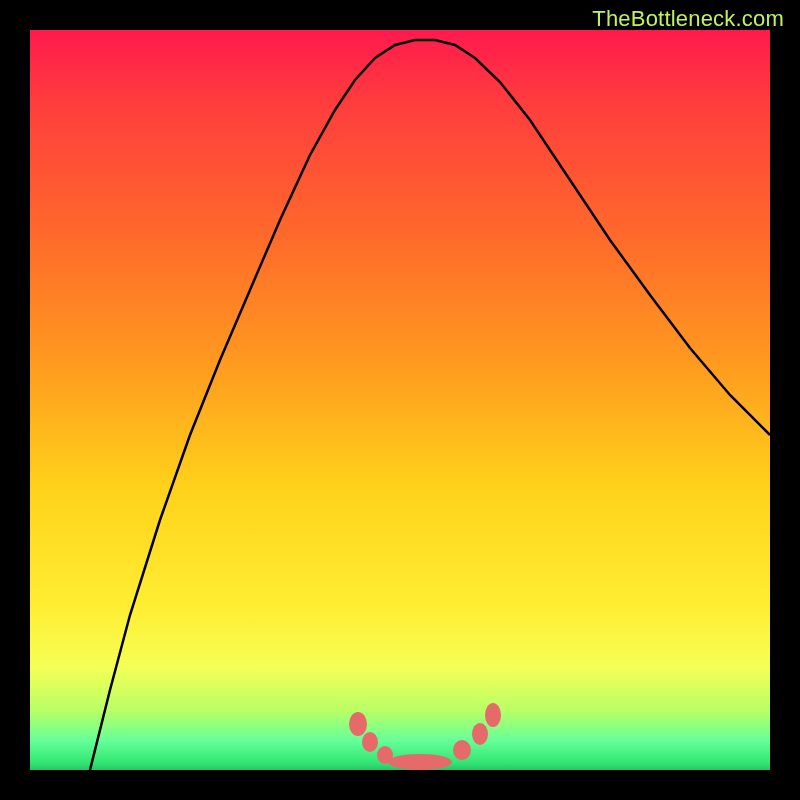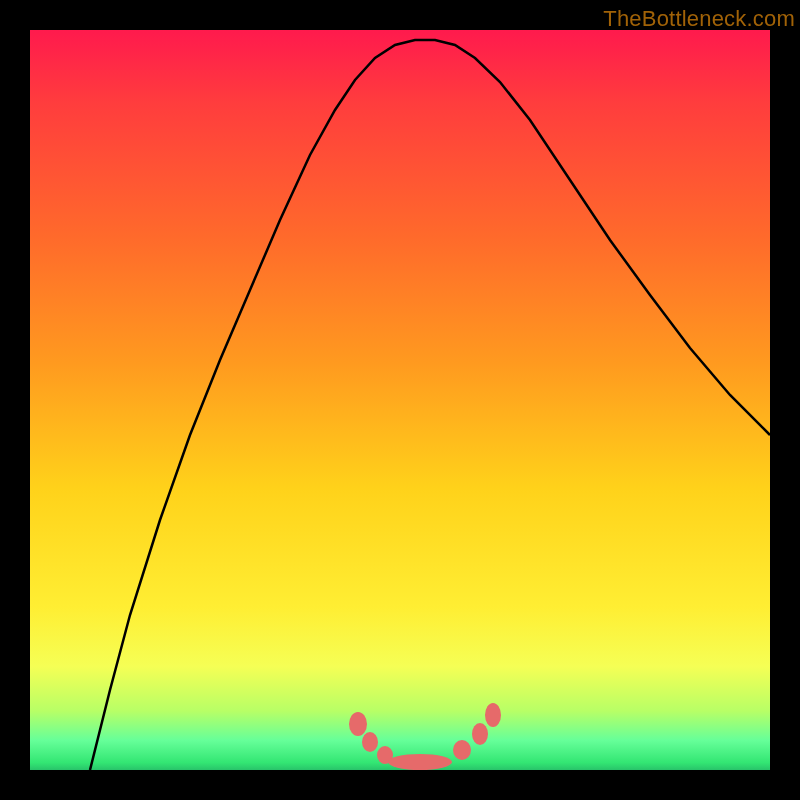--- a/index.html
+++ b/index.html
@@ -35,22 +35,22 @@
       #f5ff55 86%,
       #b8ff66 92%,
       #66ff99 96%,
       #33e673 99%,
       #28c46a 100%
     );
   }
   .watermark {
     position: absolute;
     top: 6px;
-    right: 5px;
-    color: #a16207;
+    right: 16px;
+    color: #bef264;
     font-size: 22px;
     letter-spacing: 0.2px;
     user-select: none;
     margin-left: 24px;
   }
   svg.curve {
     position: absolute;
     left: 0;
     top: 0;
     width: 740px;

